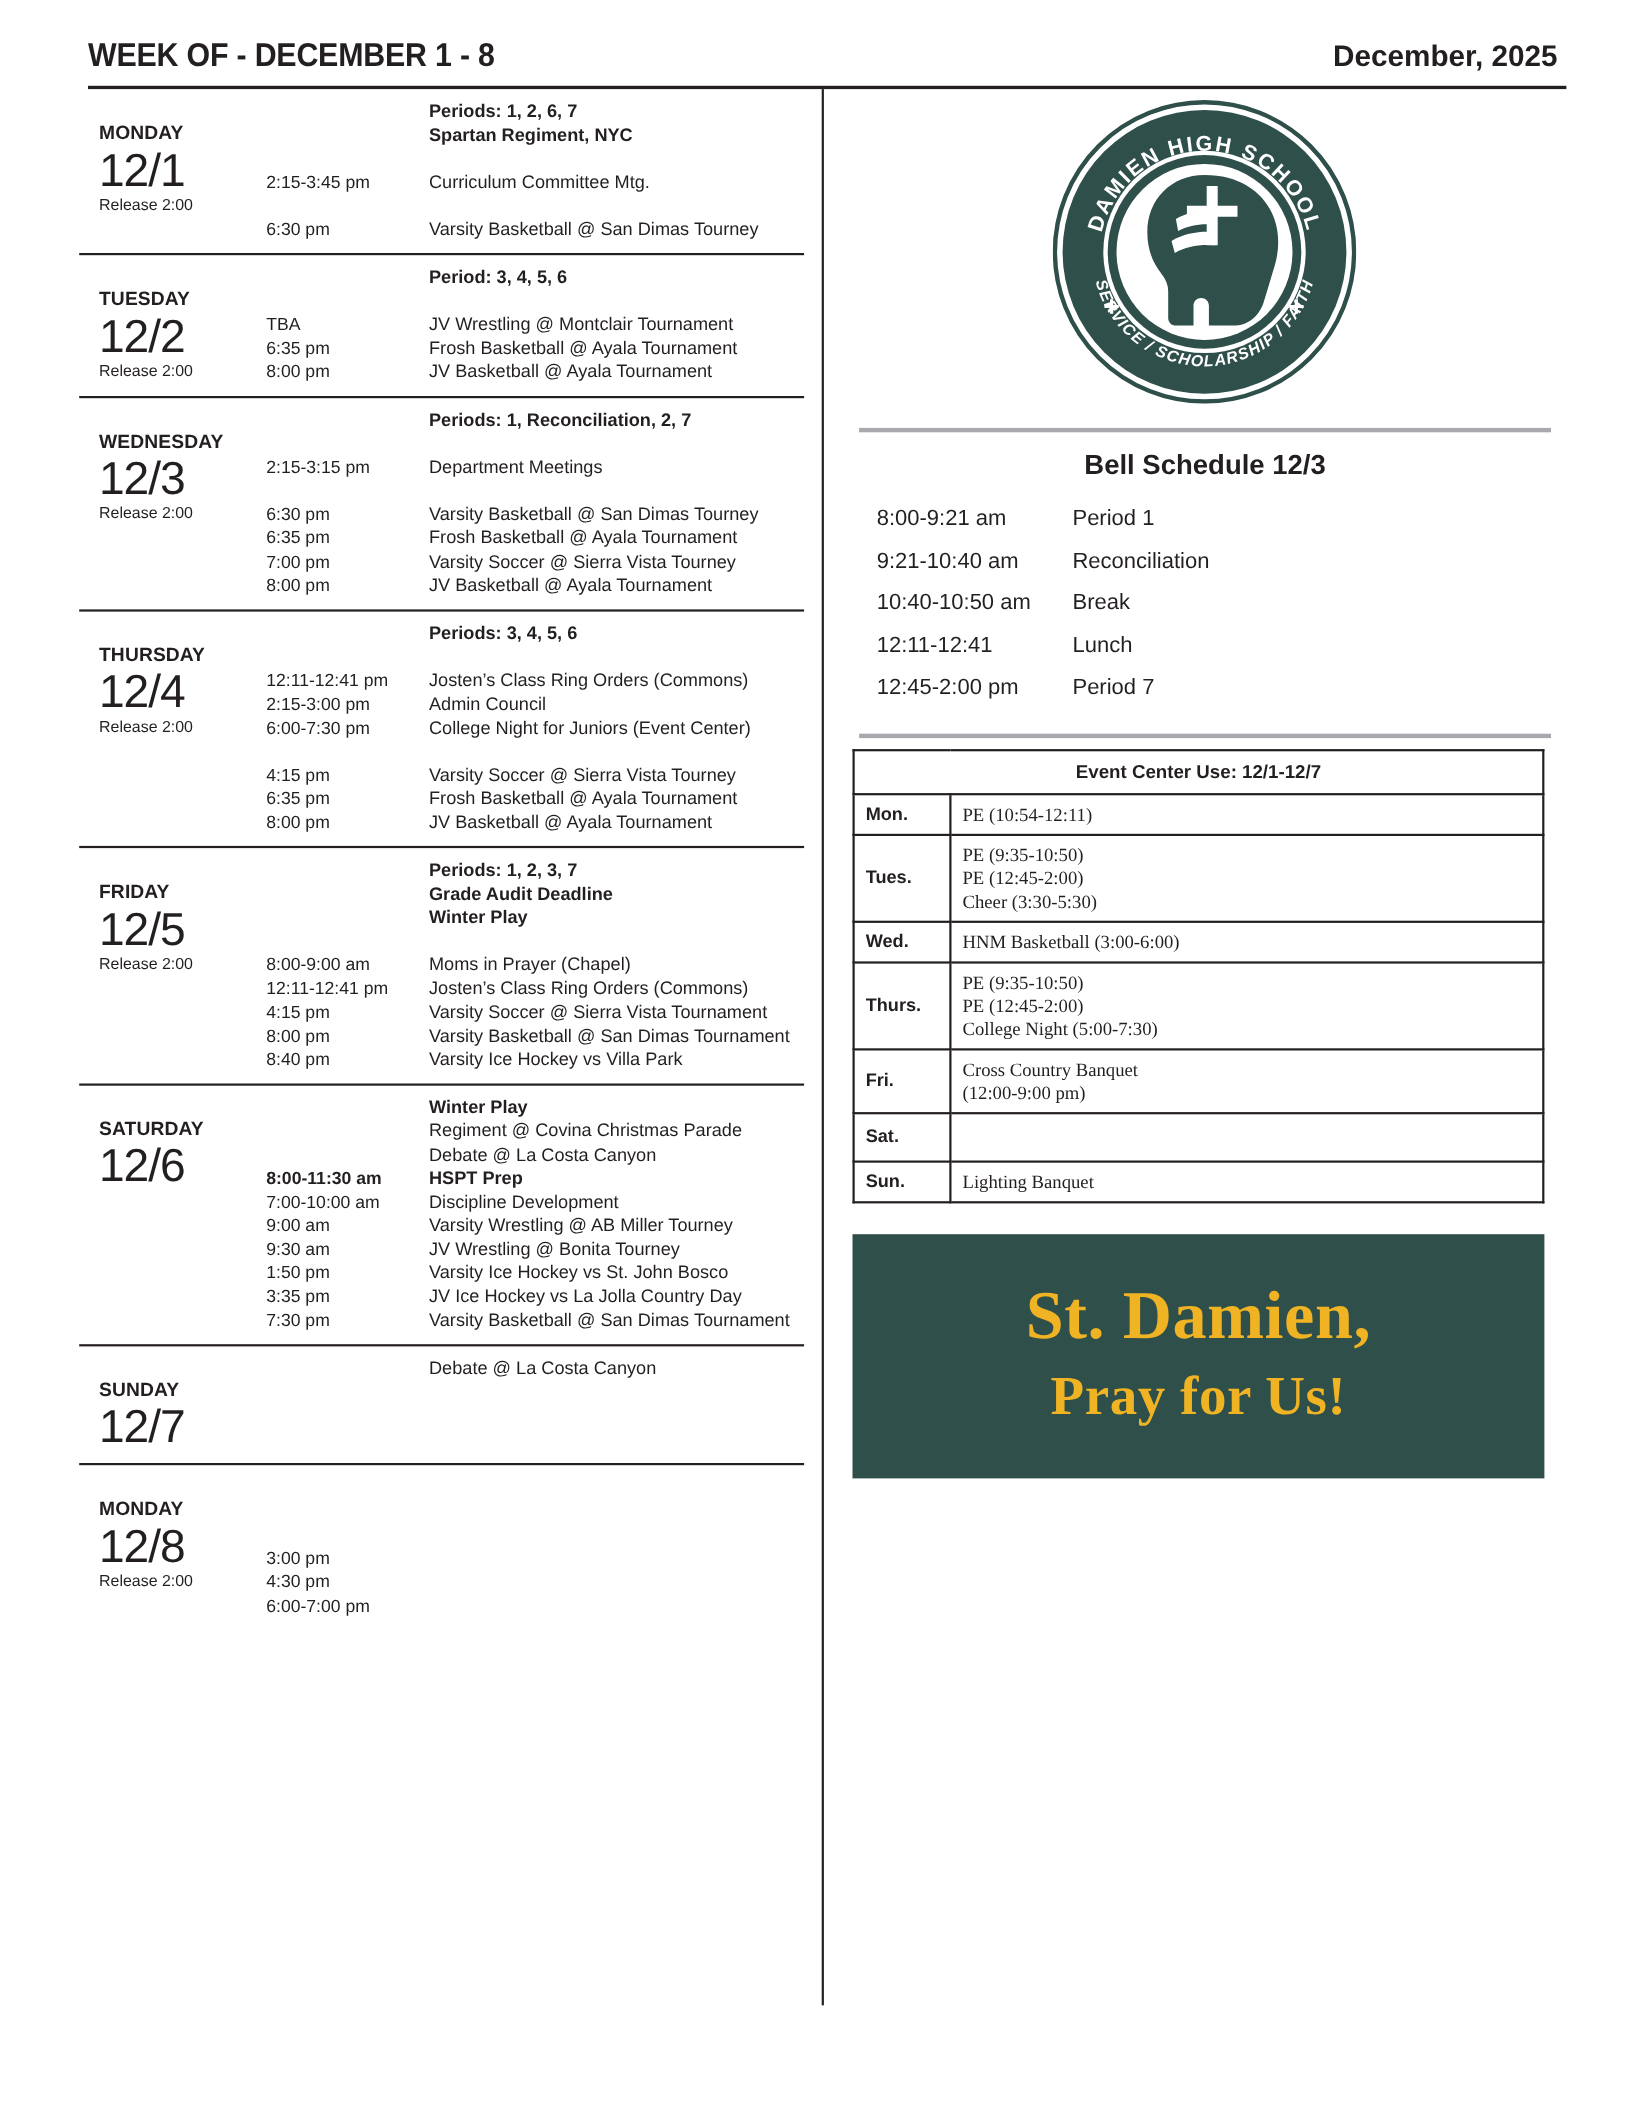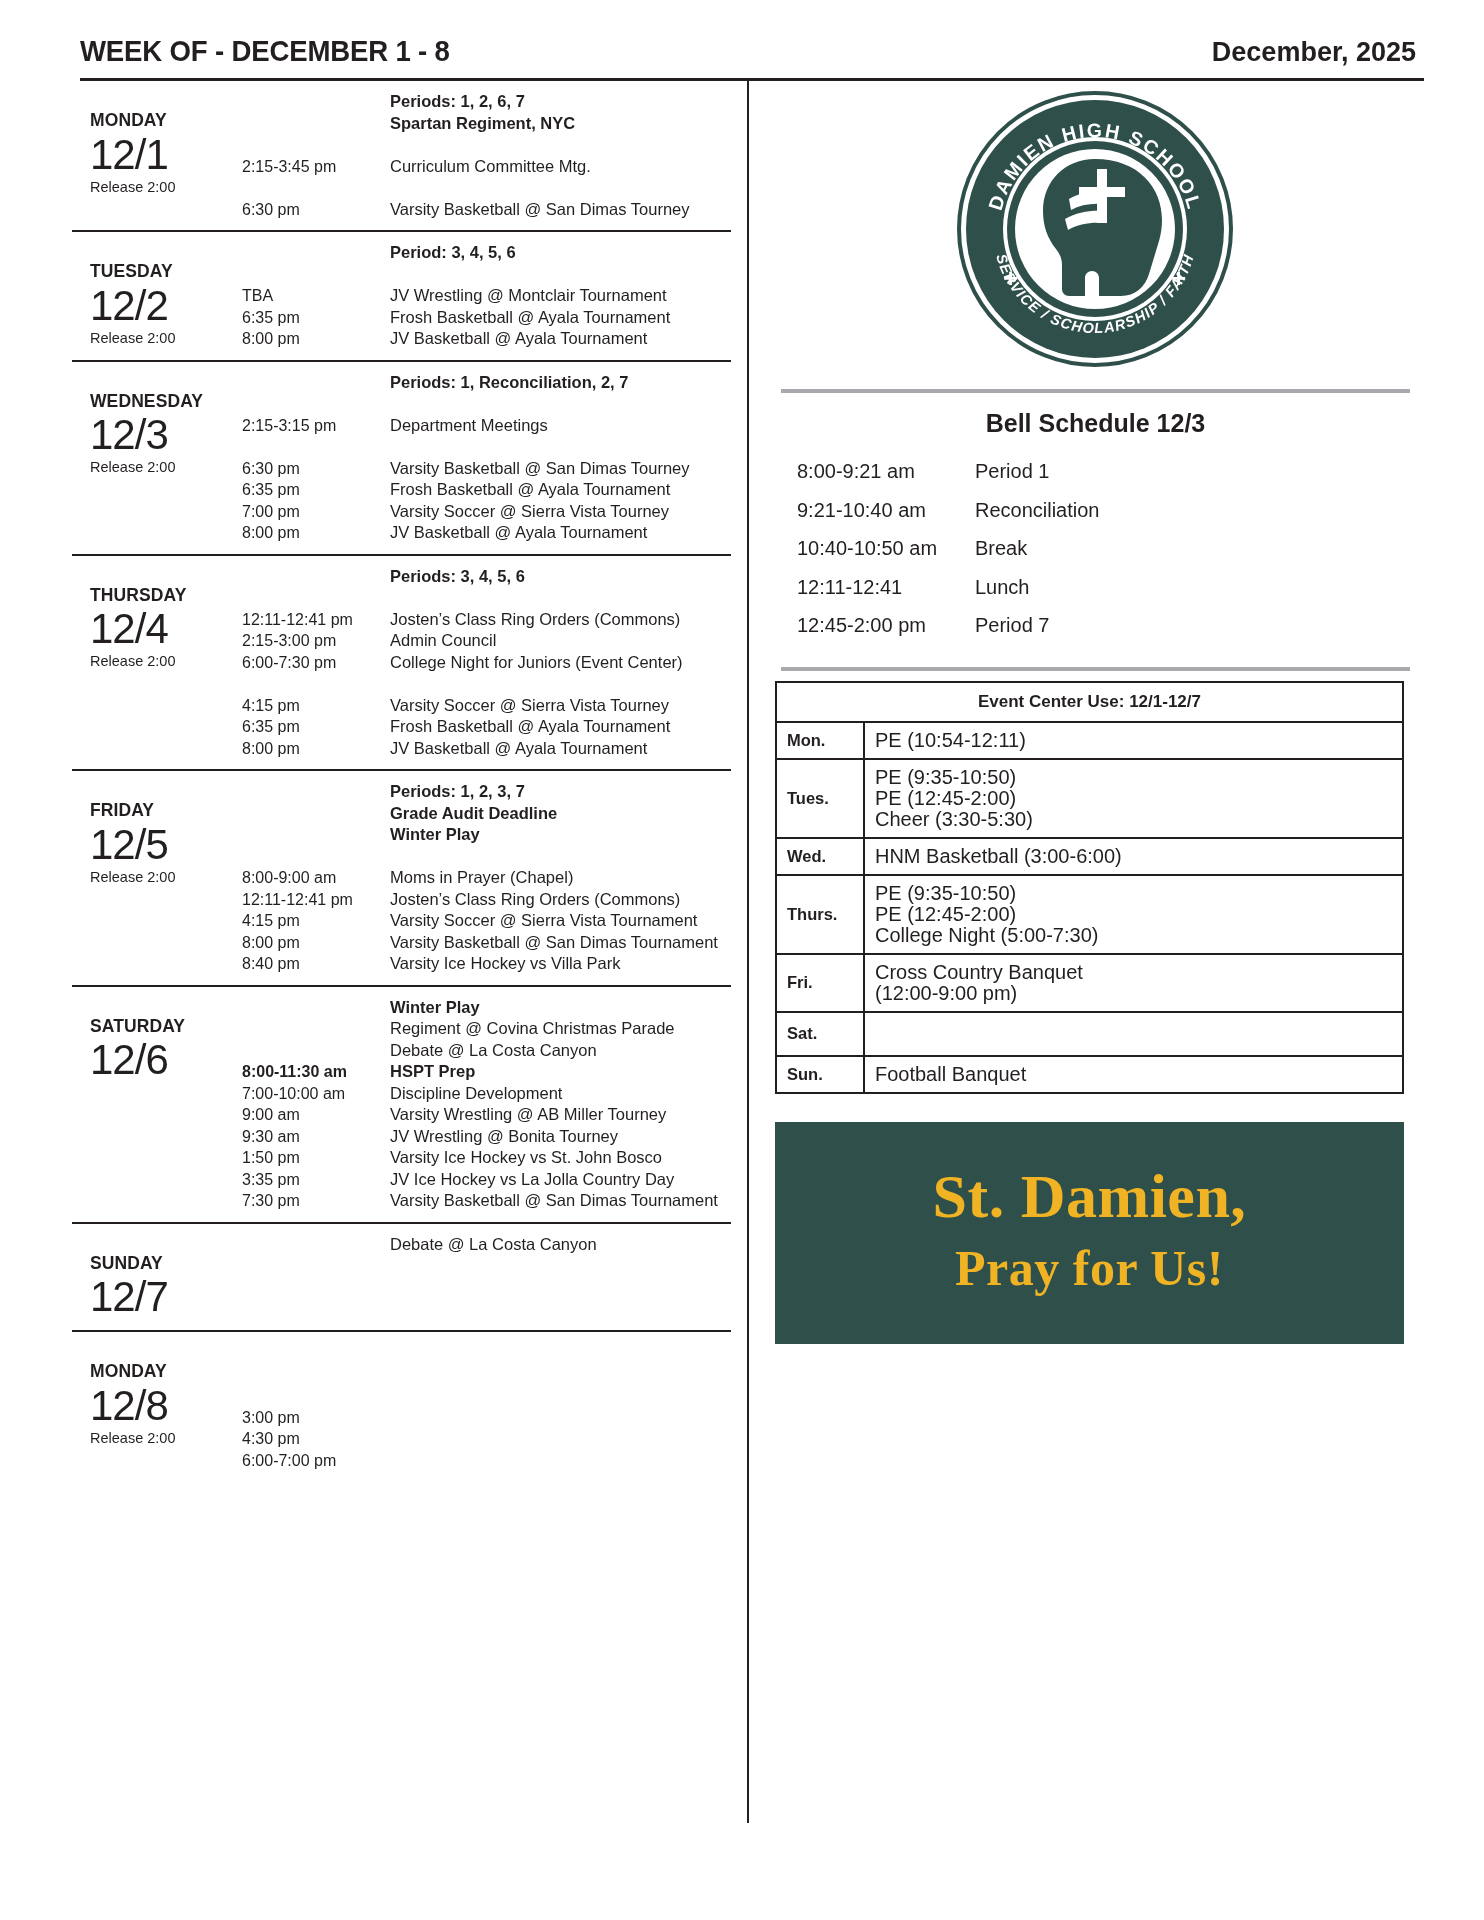--- a/index.html
+++ b/index.html
@@ -170,22 +170,23 @@
     text-align: center !important;
     padding: 9px 0 !important;
   }
   .ec-day {
     width: 88px;
     font-size: 16.5px;
     font-weight: bold;
     vertical-align: middle !important;
   }
   .ec-use {
-    font-size: 20px;
+    font-size: 17px;
     line-height: 21px;
+    font-family: Liberation Serif, serif;
   }
   .ec-use div { white-space: nowrap; }
   .ec-empty { height: 44px; }
 
   
   .banner {
     margin: 28px 20px 0 8px;
     background: #2f4f4a;
     height: 222px;
     display: flex;
@@ -517,21 +518,21 @@
                   <div>(12:00-9:00 pm)</div>
                 </td>
               </tr>
               <tr>
                 <td class="ec-day">Sat.</td>
                 <td class="ec-use ec-empty">&nbsp;</td>
               </tr>
               <tr>
                 <td class="ec-day">Sun.</td>
                 <td class="ec-use">
-                  <div>Football Banquet</div>
+                  <div>Lighting Banquet</div>
                 </td>
               </tr>
             </tbody>
         </table>
       </div>
 
       <div class="banner">
         <div class="banner-l1">St. Damien,</div>
         <div class="banner-l2">Pray for Us!</div>
       </div>

